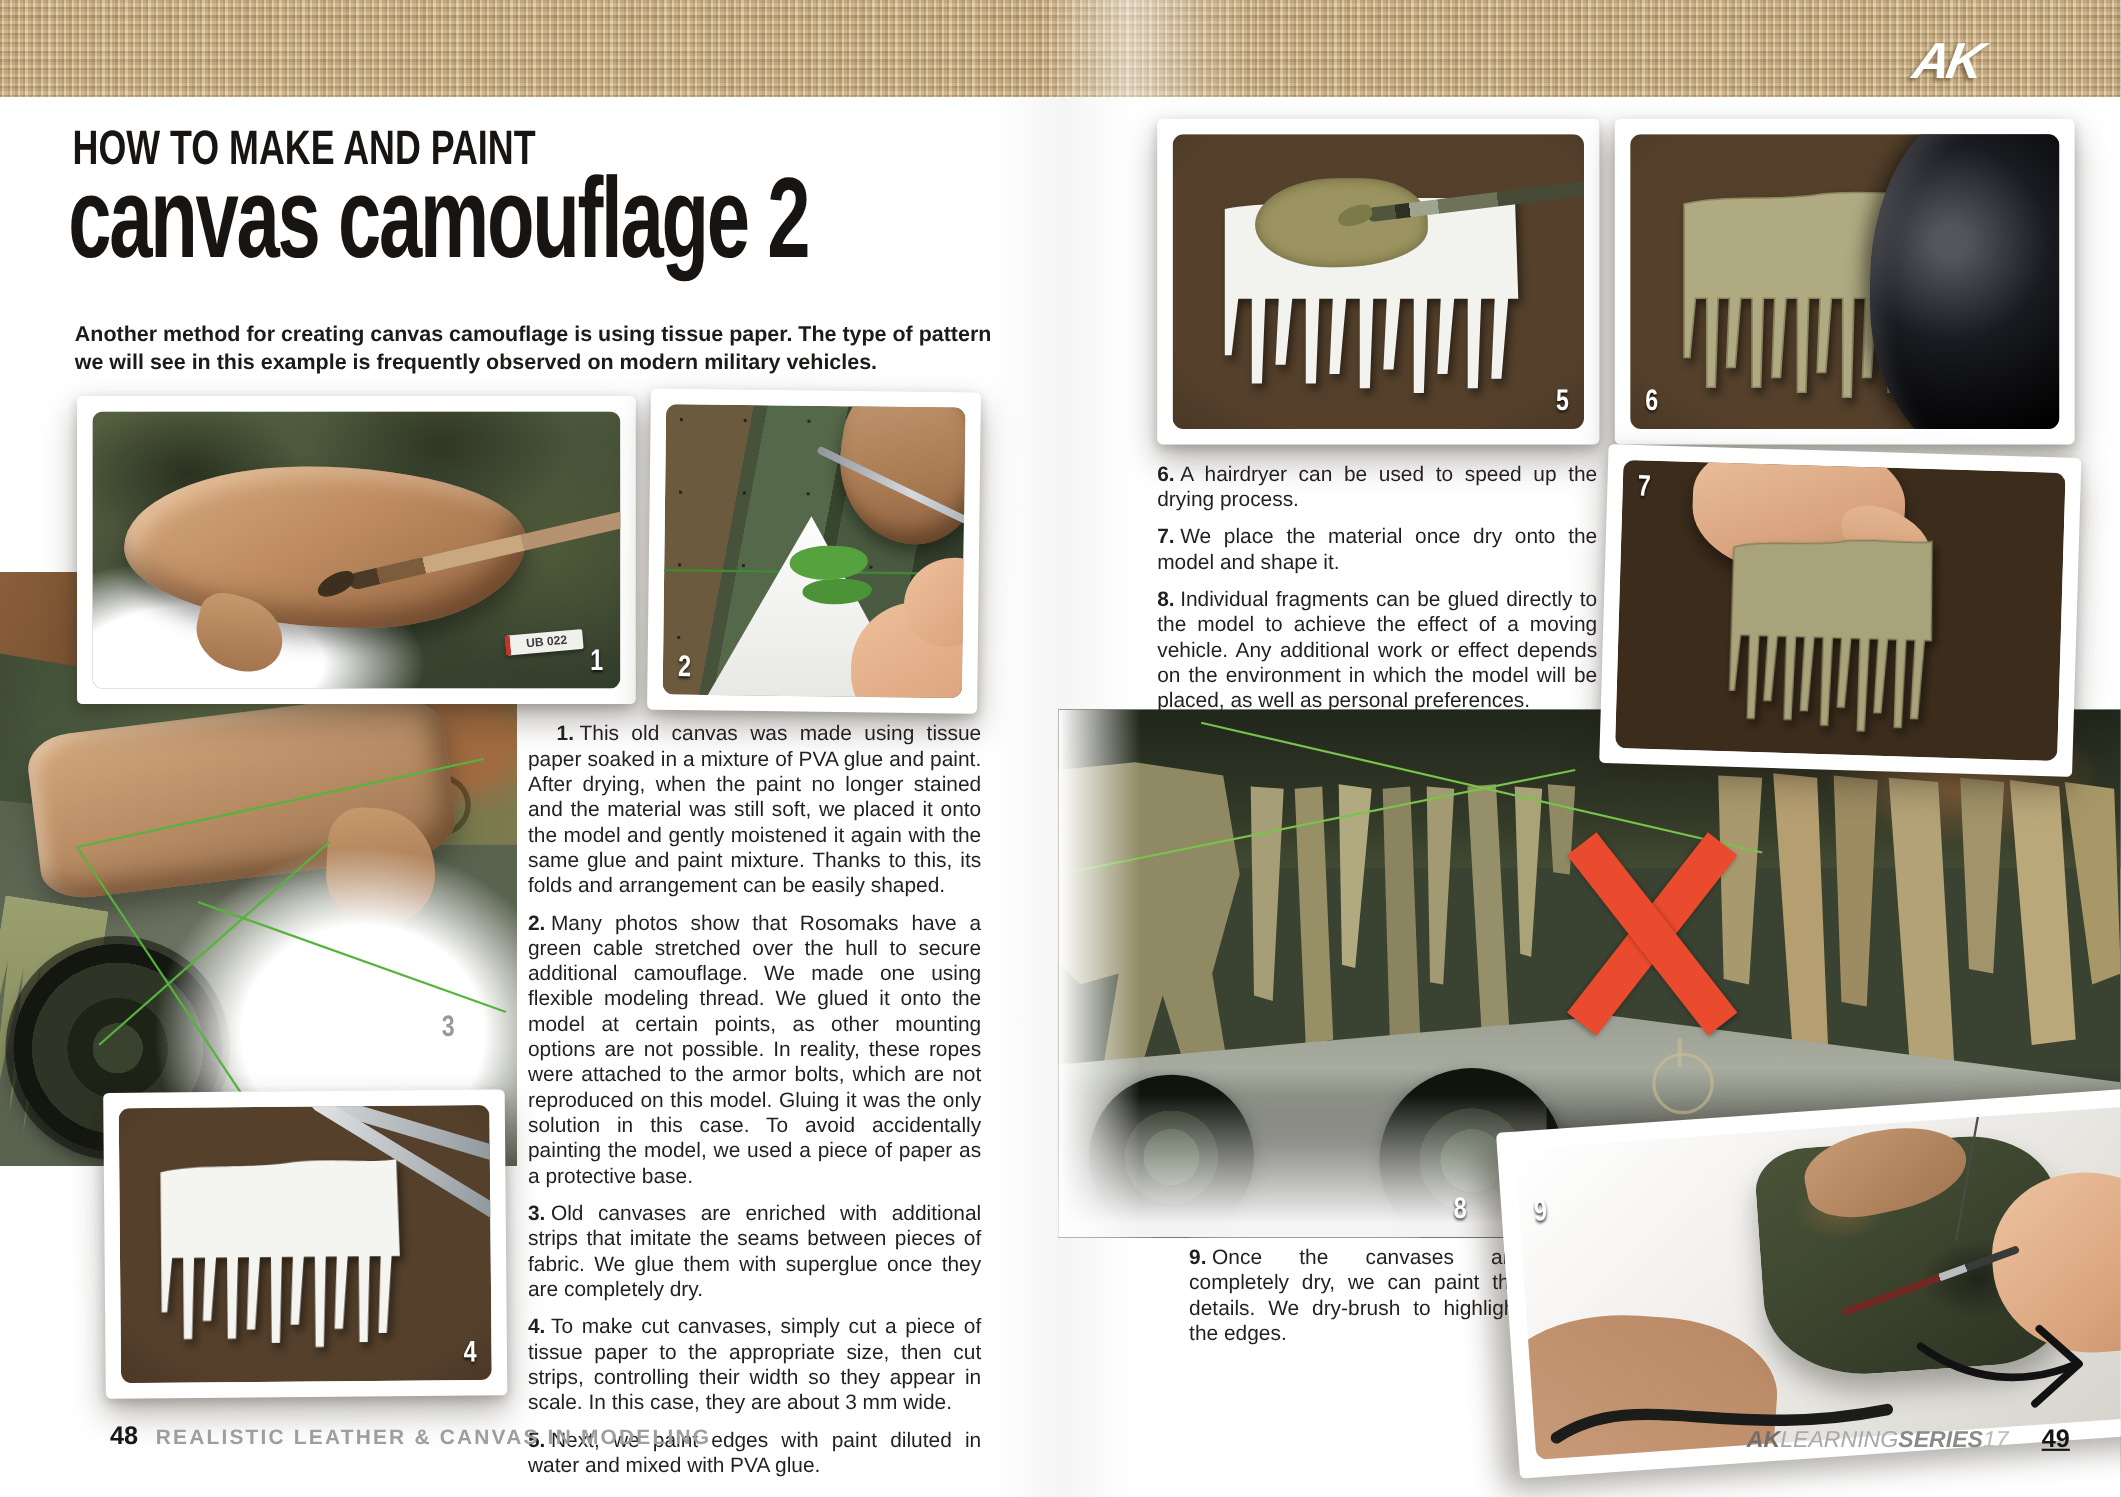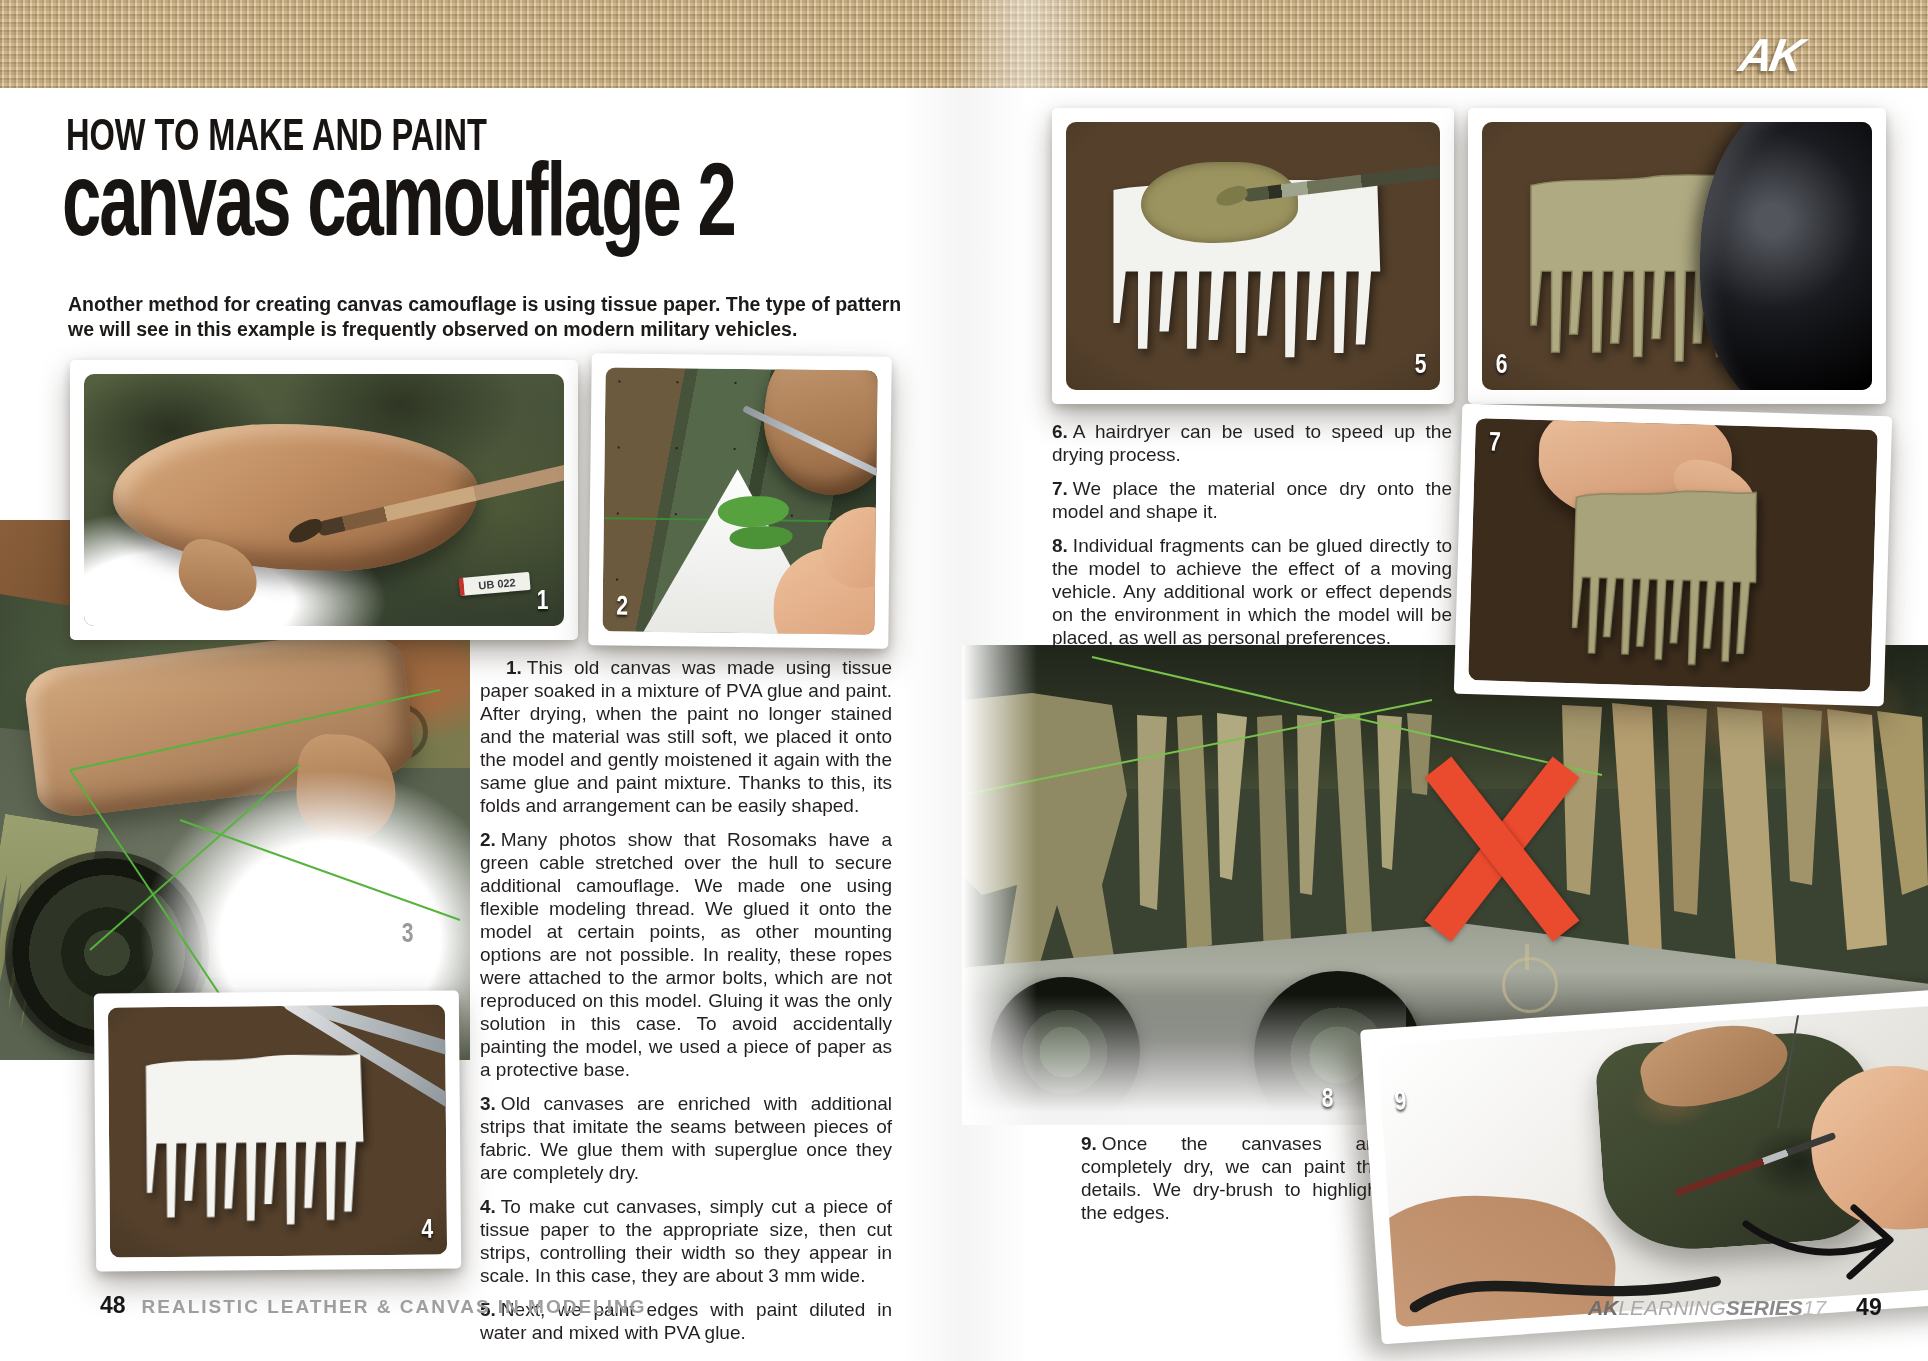--- a/index.html
+++ b/index.html
@@ -35,21 +35,21 @@
   .step.indent{text-indent:26px;}
 
   .footer-left{position:absolute;left:68px;top:1292px;z-index:8;font-size:19px;font-weight:700;
     letter-spacing:2px;color:#9e9e9e;white-space:nowrap;margin-left:32px;}
   .footer-left .pg{color:#161616;font-size:23px;letter-spacing:0;margin-right:16px;}
   .footer-right{position:absolute;left:1588px;top:1294px;z-index:8;font-size:21px;font-style:italic;white-space:nowrap;}
   .footer-right .b1{font-weight:800;color:#6f6f6f;}
   .footer-right .l1{color:#a9a9a9;}
   .footer-right .b2{font-weight:800;color:#8a8a8a;}
   .footer-right .l2{color:#b9b9b9;}
-  .footer-right .pg{font-style:normal;font-weight:700;color:#161616;font-size:23px;margin-left:30px;}
+  .footer-right .pg{font-style:normal;font-weight:700;color:#161616;font-size:23px;margin-left:30px;text-decoration:underline;}
 
   
   .frame{position:absolute;background:#fff;border-radius:5px;
     box-shadow:0 14px 30px rgba(45,38,25,.35),0 4px 10px rgba(45,38,25,.22);}
   .frame .ph{position:absolute;inset:14px;border-radius:10px;overflow:hidden;}
   .bleed{position:absolute;overflow:hidden;}
   .num{position:absolute;font-weight:800;font-size:27px;color:#fff;z-index:9;
     text-shadow:0 2px 3px rgba(0,0,0,.75);transform:scaleX(.78);}
   .num.dark{color:#9a9a9a;text-shadow:0 1px 1px rgba(255,255,255,.8);}
 

